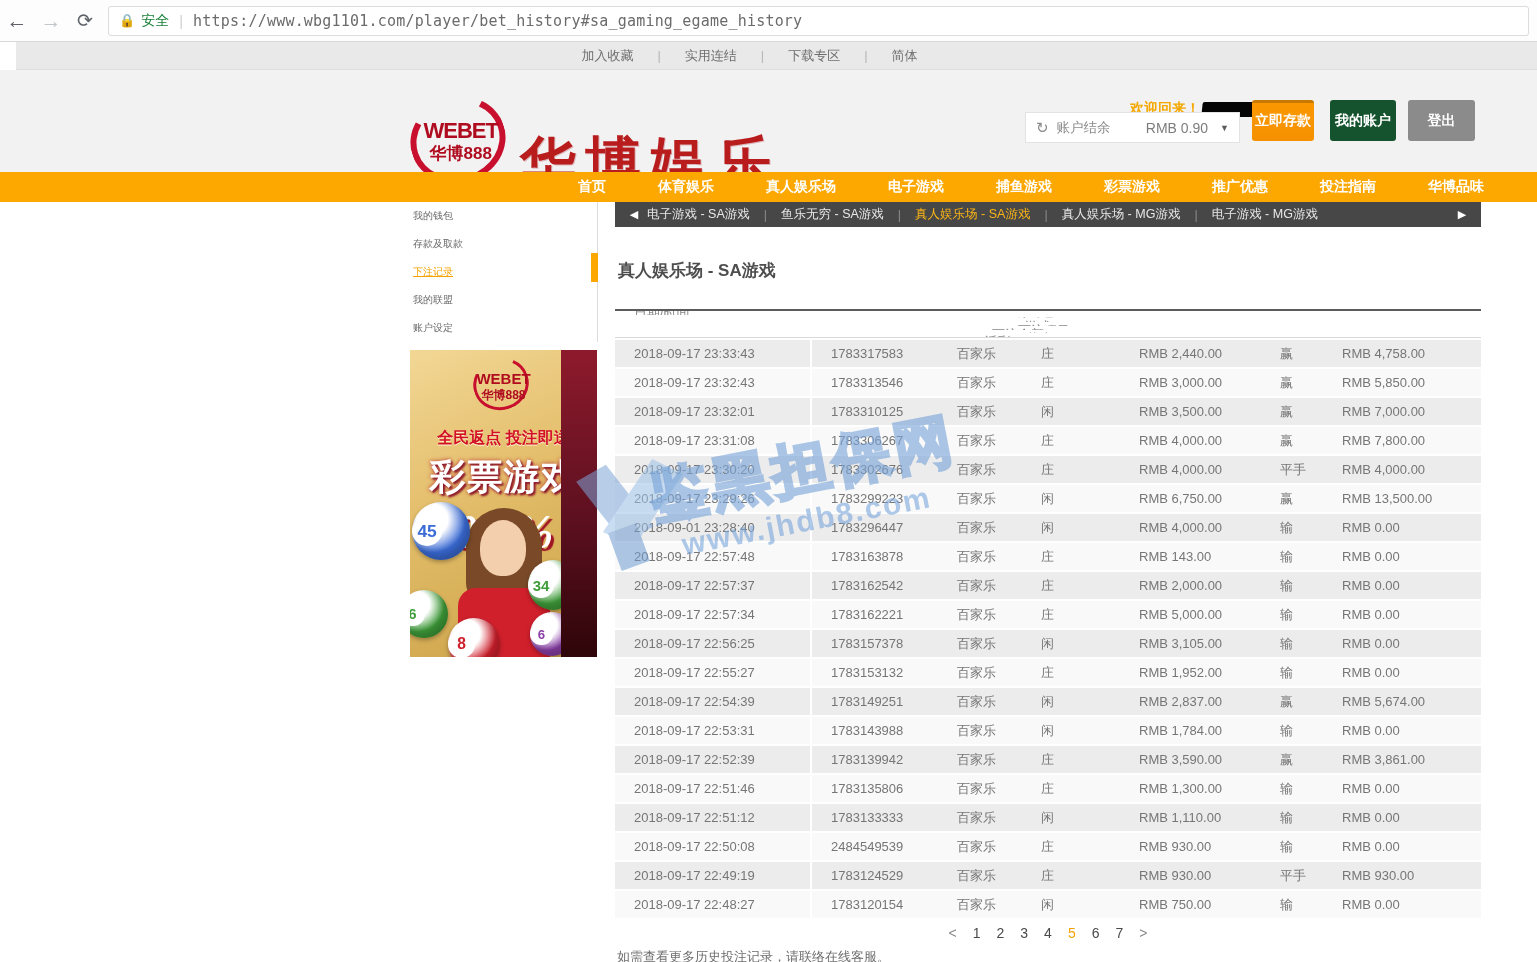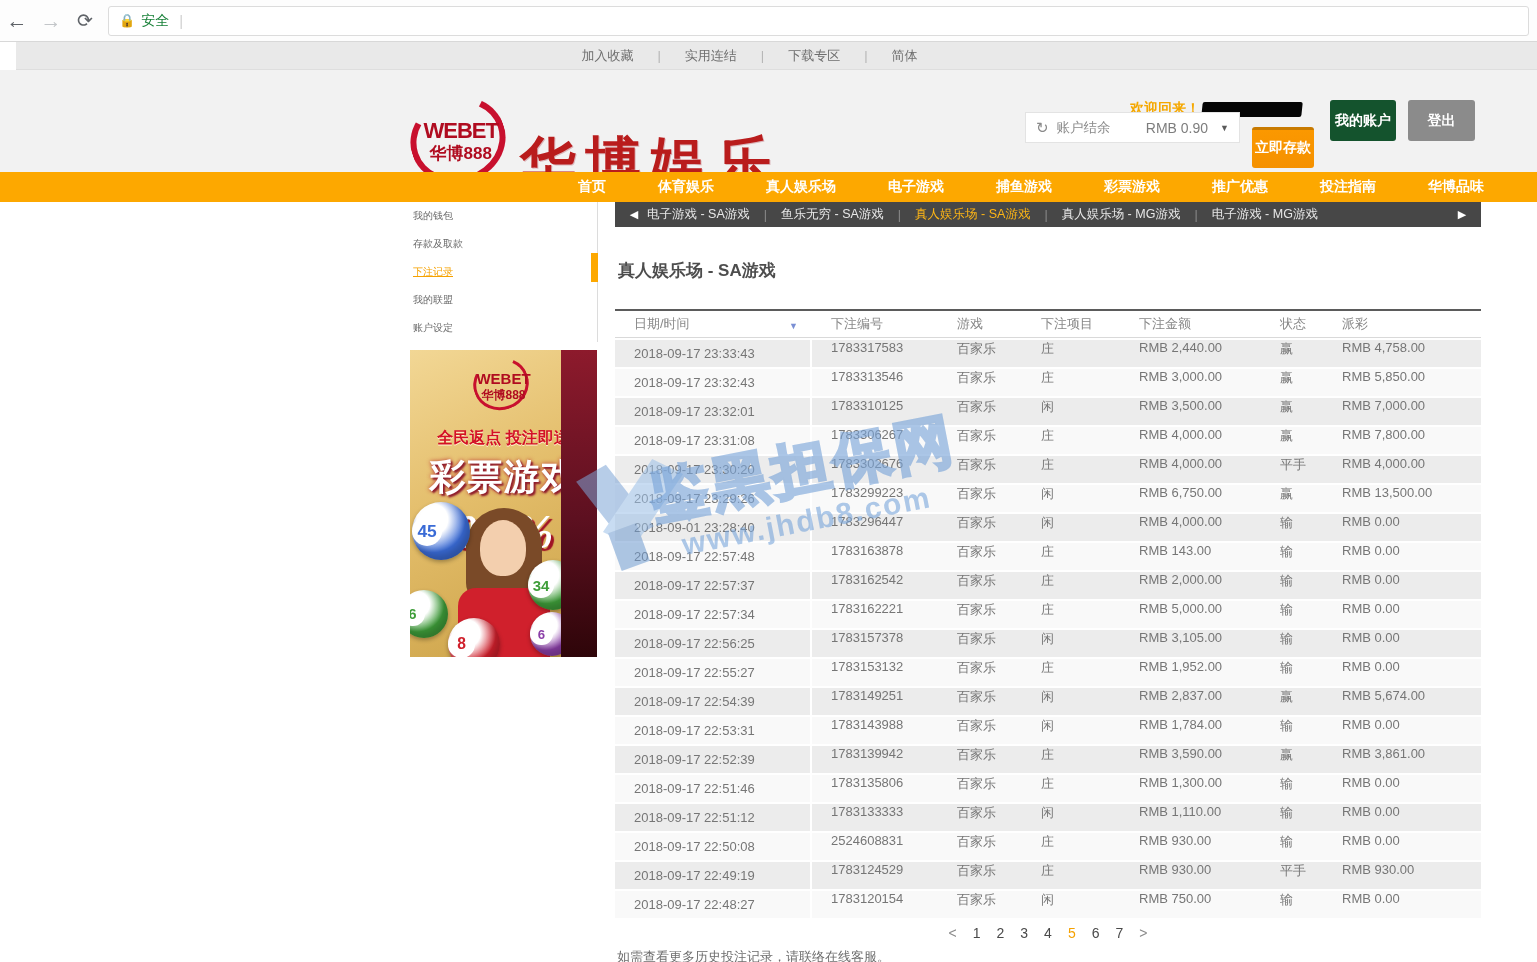--- a/index.html
+++ b/index.html
@@ -40,21 +40,21 @@
   .welcome-text { color:#f5a800; font-size:14px; font-weight:bold; }
   .redacted { width:100px; height:15px; background:#050505; margin-left:2px; border-radius:2px; transform:skewX(-6deg); }
   .balance-box { position:absolute; left:1025px; top:42px; width:215px; height:31px; background:#fff;
     border:1px solid #e3e3e3; display:flex; align-items:center; padding:0 10px; cursor:pointer; }
   .refresh-ico { color:#8a8a8a; font-size:15px; margin-right:8px; }
   .balance-label { color:#8a8a8a; font-size:13.5px; }
   .balance-value { color:#7d7d7d; font-size:14px; margin-left:auto; }
   .caret-down { color:#5a5a5a; font-size:9px; margin-left:12px; }
   .hdr-btn { position:absolute; top:30px; height:41px; border:none; border-radius:3px; color:#fff;
     font-size:14px; font-weight:bold; cursor:pointer; font-family:inherit; }
-  .btn-deposit { left:1252px; width:62px; background:linear-gradient(180deg,#c87a00 0,#c87a00 3px,#fb9800 3px,#f59100 100%);margin-top:27px; }
+  .btn-deposit { left:1252px; width:62px; background:linear-gradient(180deg,#c87a00 0,#c87a00 3px,#fb9800 3px,#f59100 100%); }
   .btn-account { left:1330px; width:66px; background:#14532d; }
   .btn-logout  { left:1408px; width:67px; background:#8b8b8b; }
 
   
   .main-nav { position:absolute; left:0; top:172px; width:1537px; height:30px; background:#fda800;
     display:flex; align-items:center; padding-left:578px; }
   .main-nav .nav-item { color:#fff; font-size:14px; font-weight:bold; margin-right:52px;
     white-space:nowrap; cursor:pointer; }
 
   
@@ -99,22 +99,22 @@
   .tab-arrow { color:#fff; font-size:11px; cursor:pointer; width:18px; text-align:center; }
   .tab-arrow.right { margin-left:auto; }
   .tab-item { white-space:nowrap; cursor:pointer; margin:0 4px; }
   .tab-item.active { color:#fdb515; }
   .tab-sep { color:#8a8a8a; margin:0 10px; }
 
   .page-title { margin:32px 0 0 3px; font-size:17px; font-weight:bold; color:#4d4d4d; }
 
   .bet-table { margin-top:27px; width:866px; font-size:13px; }
   .t-head { display:flex; height:29px; align-items:center; border-top:2px solid #5b5b5b;
-    border-bottom:1px solid #d9d9d9; color:#868686; }
-  .t-row { display:flex; height:27px; align-items:flex-start; color:#767676; margin-top:2px; }
+    border-bottom:1px solid #d9d9d9; color:#868686;flex-direction:column; }
+  .t-row { display:flex; height:27px; align-items:center; color:#767676; margin-top:2px; }
   .t-row.odd  { background:#ececec; }
   .t-row.even { background:#f9f9f9; }
   .c { padding-left:19px; white-space:nowrap; overflow:hidden; }
   .c0 { width:197px; position:relative; align-self:stretch; display:flex; align-items:center; }
   .t-row .c0 { border-right:2px solid #fff; }
   .c1 { width:126px; } .c2 { width:84px; } .c3 { width:98px; }
   .c4 { width:150px; } .c5 { width:62px; padding-left:10px; } .c6 { width:147px; padding-left:10px; }
   .sort-ico { color:#7a8fd4; font-size:9px; position:absolute; right:14px; top:10px; }
 
   .pagination { margin-top:7px; display:flex; justify-content:center; align-items:center;
@@ -144,20 +144,21 @@
 <body>
 
 <div class="browser-bar">
   <span class="nav-ico">←</span>
   <span class="nav-ico disabled">→</span>
   <span class="nav-ico" style="font-size:19px;">⟳</span>
   <div class="url-box">
     <span class="lock-ico">🔒</span>
     <span class="secure-label">安全</span>
     <span class="url-sep">|</span>
+    <span class="url-text">https://www.wbg1101.com/player/bet_history#sa_gaming_egame_history</span>
   </div>
 </div>
 
 <div class="utility-bar" id="utilityBar">
     <a>加入收藏</a>
     <span class="util-sep">|</span>
     <a>实用连结</a>
     <span class="util-sep">|</span>
     <a>下载专区</a>
     <span class="util-sep">|</span>
@@ -421,21 +422,21 @@
           <div class="c c0">2018-09-17 22:51:12</div>
           <div class="c c1">1783133333</div>
           <div class="c c2">百家乐</div>
           <div class="c c3">闲</div>
           <div class="c c4">RMB 1,110.00</div>
           <div class="c c5">输</div>
           <div class="c c6">RMB 0.00</div>
         </div>
         <div class="t-row even">
           <div class="c c0">2018-09-17 22:50:08</div>
-          <div class="c c1">2524608831</div>
+          <div class="c c1">2484549539</div>
           <div class="c c2">百家乐</div>
           <div class="c c3">庄</div>
           <div class="c c4">RMB 930.00</div>
           <div class="c c5">输</div>
           <div class="c c6">RMB 0.00</div>
         </div>
         <div class="t-row odd">
           <div class="c c0">2018-09-17 22:49:19</div>
           <div class="c c1">1783124529</div>
           <div class="c c2">百家乐</div>

